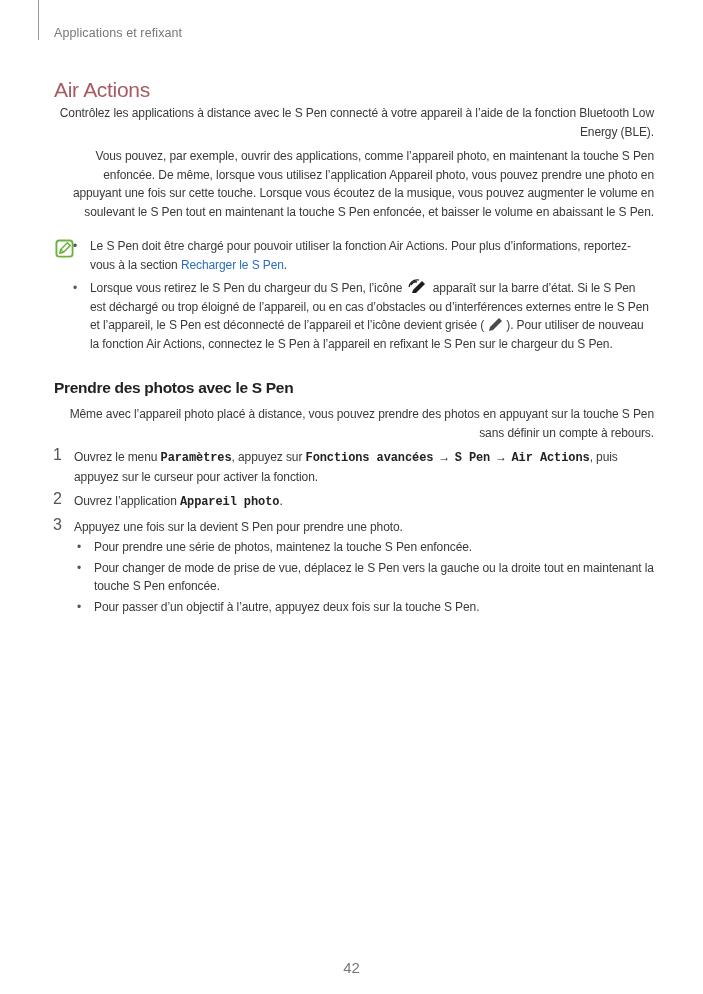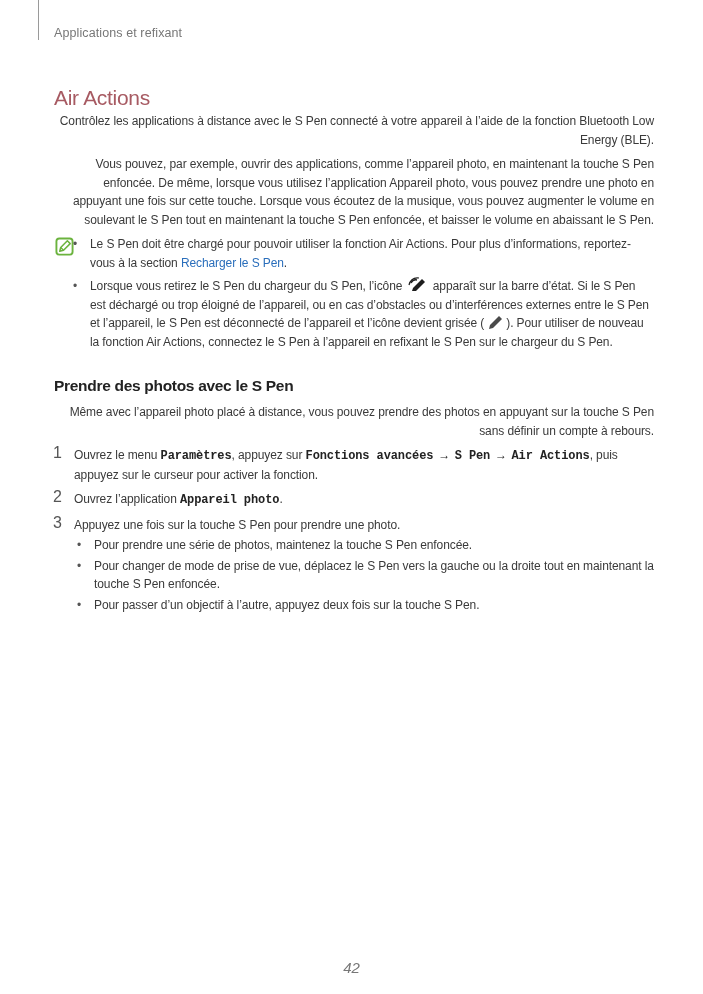--- a/index.html
+++ b/index.html
@@ -1,38 +1,38 @@
 <!DOCTYPE html>
 <html><head>
 <meta charset="utf-8">
 <style>
   html, body { margin:0; padding:0; background:#ffffff; }
   body { width:703px; height:994px; position:relative; overflow:hidden;
          font-family:"Liberation Sans", sans-serif; color:#3a3a3a; }
   .side-rule { position:absolute; left:38px; top:0; width:1px; height:40px; background:#9a9a9a; }
   .running-header { position:absolute; left:54px; top:26px; font-size:12.5px; color:#777; letter-spacing:0.1px; }
-  .content { position:absolute; left:54px; top:84px; width:600px; }
+  .content { position:absolute; left:54px; top:76px; width:600px; }
   h1 { margin:0; font-size:21px; font-weight:normal; color:#a75a62; letter-spacing:-0.3px; line-height:28px; }
   h2.sub { margin:3px 0 6px 0; font-size:14.5px; font-weight:bold; color:#1e1e1e; letter-spacing:-0.2px; line-height:20px; }
   p { margin:0 0 6px 0; font-size:12px; line-height:18.5px; color:#3a3a3a; letter-spacing:-0.1px;text-align:right; }
-  .note { position:relative; margin-top:6px; padding-left:0; }
+  .note { position:relative; margin-top:16px; padding-left:0; }
   .note-icon { position:absolute; left:1px; top:2px; width:19px; height:19px; }
   .note ul { list-style:none; margin:0; padding:0 0 0 36px; }
   .note li, .sub-bullets li { position:relative; font-size:12px; line-height:18.5px; margin-bottom:5px; color:#3a3a3a; letter-spacing:-0.1px; }
   .note li::before, .sub-bullets li::before { content:"•"; position:absolute; left:-17px; top:0; color:#555; }
   .link { color:#2a6ebb; }
   .inline-icon { display:inline-block; vertical-align:-3px; margin:0 2px; }
   h2.section { margin:24px 0 6px 0; font-size:15.5px; font-weight:bold; color:#222; letter-spacing:-0.3px; line-height:22px; }
   ol.steps { list-style:none; margin:6px 0 0 0; padding:0; }
   ol.steps > li { position:relative; padding-left:20px; font-size:12px; line-height:18.5px; margin-bottom:6px; color:#3a3a3a; letter-spacing:-0.1px; }
   .step-num { position:absolute; left:-1px; top:-2px; font-size:16px; color:#555; }
   b { color:#222;font-family:Liberation Mono, monospace; }
   .sub-bullets { list-style:none; margin:2px 0 9px 0; padding:0 0 0 20px; }
   .sub-bullets li { margin-bottom:2px; }
-  .page-number { position:absolute; left:0; width:703px; top:959px; text-align:center; font-size:15px; color:#777;font-style:italic; }
+  .page-number { position:absolute; left:0; width:703px; top:959px; text-align:center; font-size:15px; color:#777; }
 </style>
 </head>
 <body>
 
 <div class="side-rule"></div>
 <div class="running-header">Applications et refixant</div>
 
 <div class="content">
   <h1>Air Actions</h1>
   <p>Contrôlez les applications à distance avec le S Pen connecté à votre appareil à l’aide de la fonction Bluetooth Low Energy (BLE).</p>
@@ -63,21 +63,21 @@
     <li>
       <span class="step-num">1</span>
       <span>Ouvrez le menu </span><b>Paramètres</b><span>, appuyez sur </span><b>Fonctions avancées</b><b> → </b><b>S Pen</b><b> → </b><b>Air Actions</b><span>, puis appuyez sur le curseur pour activer la fonction.</span>
     </li>
     <li>
       <span class="step-num">2</span>
       <span>Ouvrez l’application </span><b>Appareil photo</b><span>.</span>
     </li>
     <li>
       <span class="step-num">3</span>
-      <span>Appuyez une fois sur la touche S Pen pour prendre une photo.</span>
+      <span>Appuyez une fois sur la devient S Pen pour prendre une photo.</span>
       <ul class="sub-bullets">
         <li>Pour prendre une série de photos, maintenez la touche S Pen enfoncée.</li>
         <li>Pour changer de mode de prise de vue, déplacez le S Pen vers la gauche ou la droite tout en maintenant la touche S Pen enfoncée.</li>
         <li>Pour passer d’un objectif à l’autre, appuyez deux fois sur la touche S Pen.</li>
       </ul>
     </li>
   </ol>
 </div>
 
 <div class="page-number">42</div>

